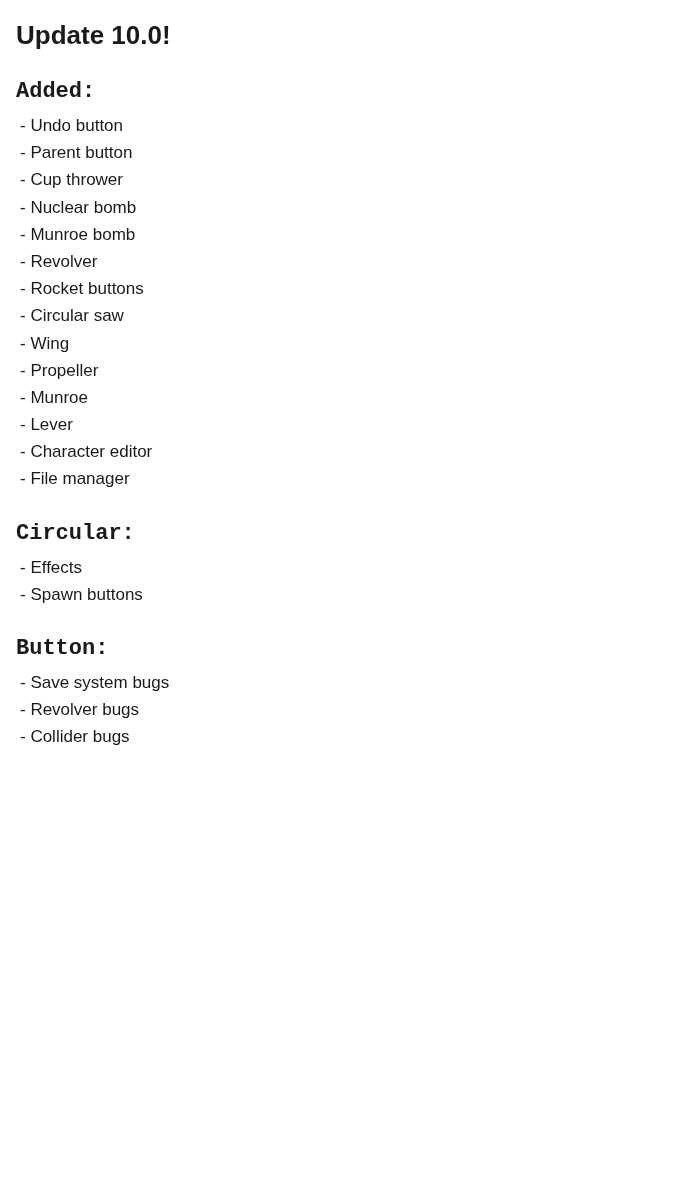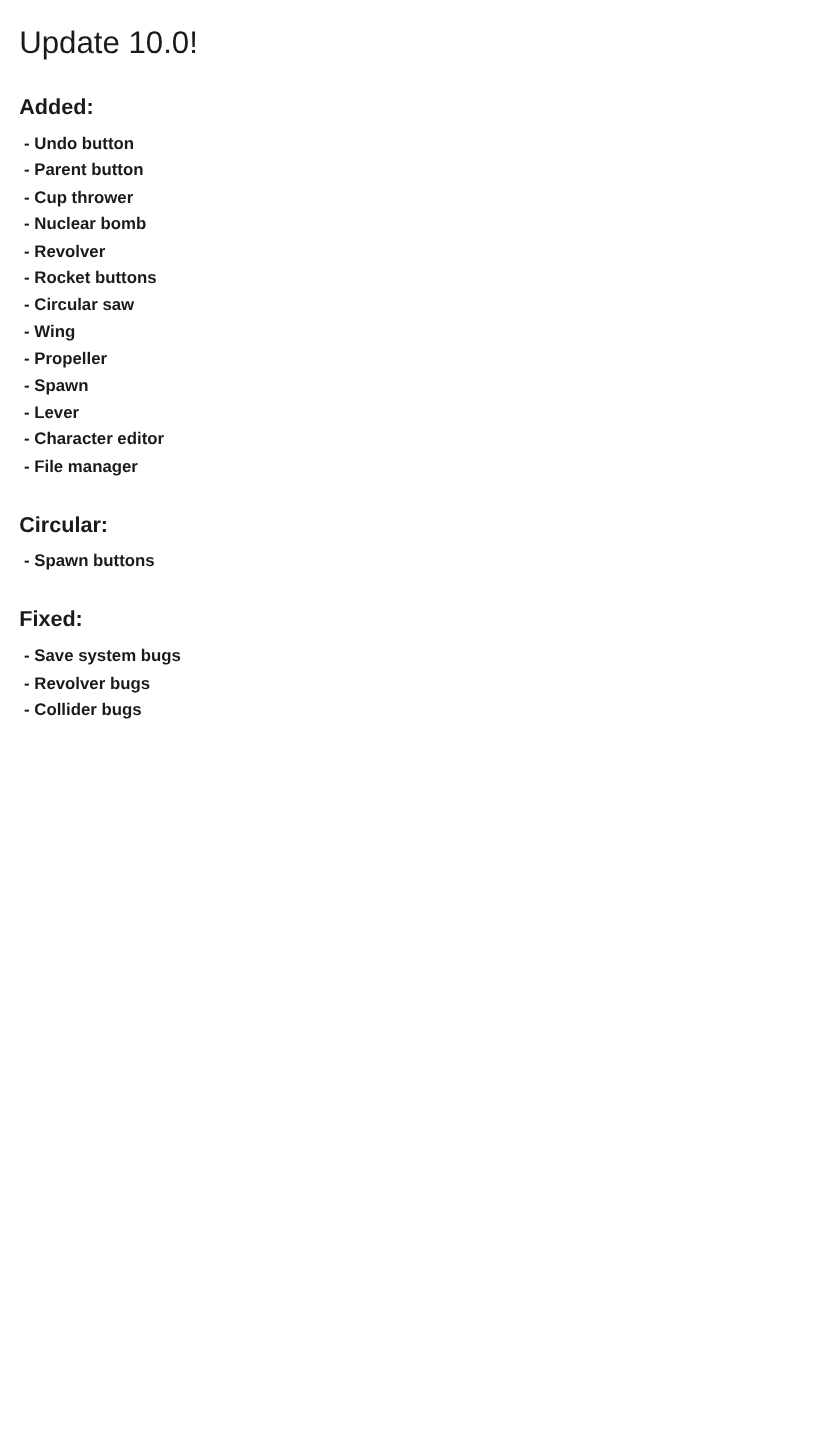--- a/index.html
+++ b/index.html
@@ -12,69 +12,72 @@
       background-color: #ffffff;
       font-family: 'Segoe UI', Arial, sans-serif;
       width: 700px;
       min-height: 1200px;
       padding: 20px 16px;
       color: #1a1a1a;
     }
 
     .title {
       font-size: 26px;
-      font-weight: 400;
+      font-weight: 700;
       margin-bottom: 28px;
       color: #1a1a1a;
     }
 
     .section {
       margin-bottom: 28px;
     }
 
     .section-heading {
-      font-size: 18px;
+      font-size: 22px;
       font-weight: 600;
       color: #1a1a1a;
       margin-bottom: 8px;
+      font-family: Liberation Mono, monospace;
     }
 
     .section-item {
-      font-size: 14px;
-      font-weight: 700;
+      font-size: 17px;
+      font-weight: 400;
       color: #1a1a1a;
       line-height: 1.6;
       padding-left: 4px;
     }
   </style>
 </head>
 <body>
 
 <div class="title">Update 10.0!</div>
 
 <div id="sections-container">
     <div class="section">
       <div class="section-heading">Added:</div>
       <div class="section-item">- Undo button</div>
       <div class="section-item">- Parent button</div>
       <div class="section-item">- Cup thrower</div>
       <div class="section-item">- Nuclear bomb</div>
+      <div class="section-item">- Munroe bomb</div>
       <div class="section-item">- Revolver</div>
       <div class="section-item">- Rocket buttons</div>
       <div class="section-item">- Circular saw</div>
       <div class="section-item">- Wing</div>
       <div class="section-item">- Propeller</div>
-      <div class="section-item">- Spawn</div>
+      <div class="section-item">- Munroe</div>
       <div class="section-item">- Lever</div>
       <div class="section-item">- Character editor</div>
       <div class="section-item">- File manager</div>
     </div>
     <div class="section">
       <div class="section-heading">Circular:</div>
+      <div class="section-item">- Effects</div>
       <div class="section-item">- Spawn buttons</div>
     </div>
     <div class="section">
-      <div class="section-heading">Fixed:</div>
+      <div class="section-heading">Button:</div>
       <div class="section-item">- Save system bugs</div>
       <div class="section-item">- Revolver bugs</div>
       <div class="section-item">- Collider bugs</div>
     </div>
   </div>
 
 </body></html>

